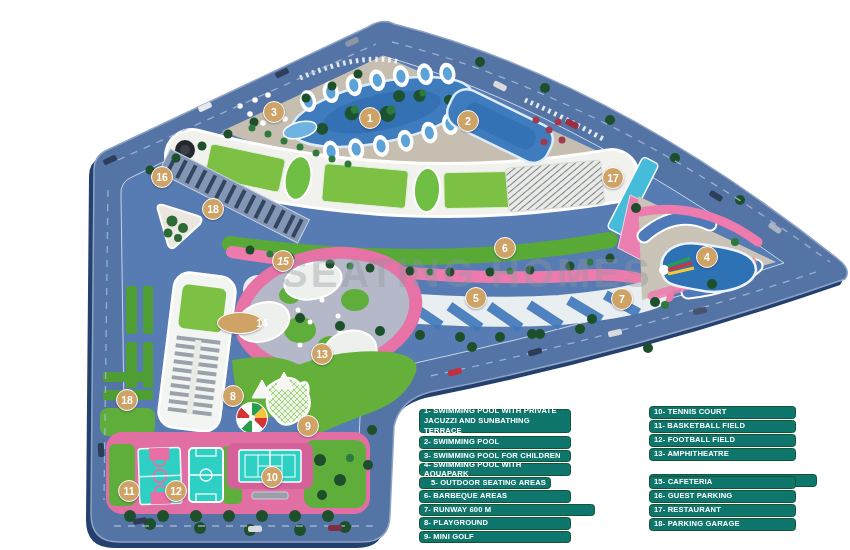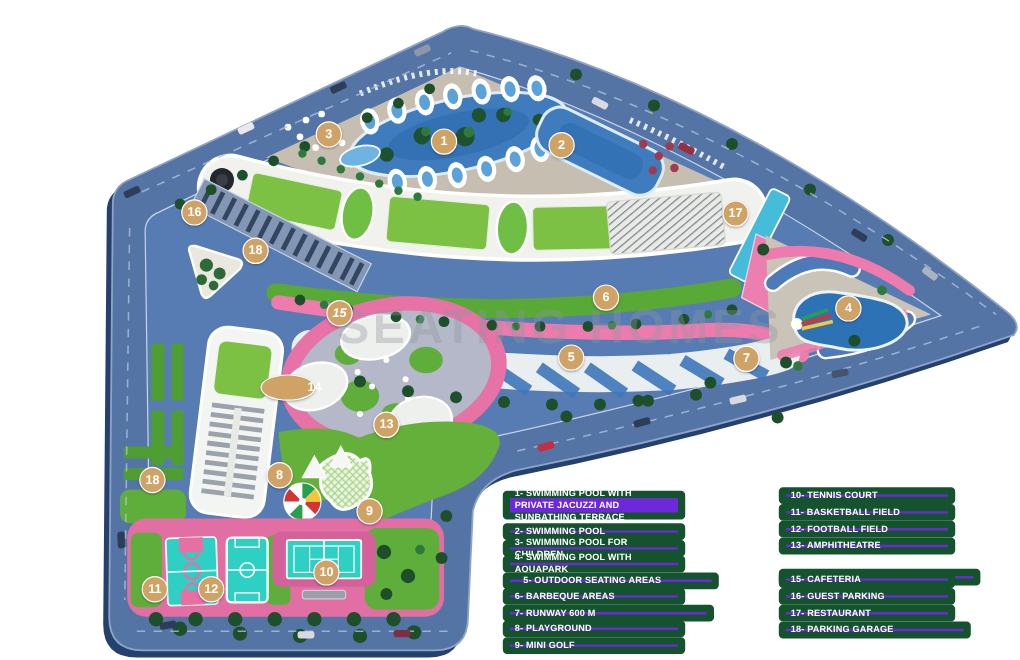--- a/index.html
+++ b/index.html
@@ -5,21 +5,21 @@
   html,body{margin:0;padding:0;background:#fff;}
   #stage{position:relative;width:850px;height:550px;background:#ffffff;overflow:hidden;
          font-family:"Liberation Sans",sans-serif;}
   #plan-svg{position:absolute;left:0;top:0;}
   .wm{position:absolute;left:281px;top:251px;font-size:40px;font-weight:bold;color:#8e979e;
       opacity:.36;letter-spacing:3px;white-space:nowrap;z-index:5;}
   .mk{position:absolute;width:22px;height:22px;border-radius:50%;background:#cfa266;
       border:1.5px solid #ffffff;color:#fff;font-size:10.5px;font-weight:bold;display:flex;
       align-items:center;justify-content:center;box-shadow:0 1px 2px rgba(25,35,70,.35);
       box-sizing:border-box;z-index:6;}
-  .lg{position:absolute;background:#6d28d9;border:6px solid #14532d;border-radius:3.5px;
+  .lg{position:absolute;background:#0f766e;border:1px solid #14532d;border-radius:3.5px;
       color:#ffffff;font-weight:bold;font-size:7.6px;line-height:1.28;padding:1px 4px;
       display:flex;align-items:center;letter-spacing:.15px;box-sizing:border-box;z-index:7;}
 </style>
 </head>
 <body>
 
 <div id="stage">
 
 <svg id="plan-svg" width="850" height="550" viewBox="0 0 850 550">
   <defs>
@@ -469,29 +469,29 @@
       <div class="mk" style="left: 151px; top: 166px;">16</div>
       <div class="mk" style="left: 602px; top: 167px;">17</div>
       <div class="mk" style="left: 202px; top: 198px;">18</div>
       <div class="mk" style="left: 116px; top: 389px;">18</div>
     </div>
 <div id="legend">
       <div class="lg" style="left: 419px; top: 409px; width: 152px; height: 24px;">1- SWIMMING POOL WITH PRIVATE JACUZZI AND SUNBATHING TERRACE</div>
       <div class="lg" style="left: 419px; top: 436px; width: 152px; height: 12.5px;">2- SWIMMING POOL</div>
       <div class="lg" style="left: 419px; top: 449.5px; width: 152px; height: 12.5px;">3- SWIMMING POOL FOR CHILDREN</div>
       <div class="lg" style="left: 419px; top: 463px; width: 152px; height: 12.5px;">4- SWIMMING POOL WITH AQUAPARK</div>
-      <div class="lg" style="left: 419px; top: 476.5px; width: 180px; height: 12.5px; padding-left: 11px;">5- OUTDOOR SEATING AREAS</div>
+      <div class="lg" style="left: 419px; top: 476.5px; width: 132px; height: 12.5px; padding-left: 11px;">5- OUTDOOR SEATING AREAS</div>
       <div class="lg" style="left: 419px; top: 490px; width: 152px; height: 12.5px;">6- BARBEQUE AREAS</div>
       <div class="lg" style="left: 419px; top: 503.5px; width: 176px; height: 12.5px;">7- RUNWAY 600 M</div>
       <div class="lg" style="left: 419px; top: 517px; width: 152px; height: 12.5px;">8- PLAYGROUND</div>
       <div class="lg" style="left: 419px; top: 530.5px; width: 152px; height: 12.5px;">9- MINI GOLF</div>
       <div class="lg" style="left: 649px; top: 406px; width: 147px; height: 12.5px;">10- TENNIS COURT</div>
       <div class="lg" style="left: 649px; top: 420px; width: 147px; height: 12.5px;">11- BASKETBALL FIELD</div>
       <div class="lg" style="left: 649px; top: 434px; width: 147px; height: 12.5px;">12- FOOTBALL FIELD</div>
       <div class="lg" style="left: 649px; top: 448px; width: 147px; height: 12.5px;">13- AMPHITHEATRE</div>
       <div class="lg" style="left: 649px; top: 474px; width: 168px; height: 12.5px;">14- EVENT AREA</div>
       <div class="lg" style="left: 649px; top: 476px; width: 147px; height: 12.5px;">15- CAFETERIA</div>
       <div class="lg" style="left: 649px; top: 490px; width: 147px; height: 12.5px;">16- GUEST PARKING</div>
       <div class="lg" style="left: 649px; top: 504px; width: 147px; height: 12.5px;">17- RESTAURANT</div>
-      <div class="lg" style="left: 649px; top: 518px; width: 160px; height: 12.5px;">18- PARKING GARAGE</div>
+      <div class="lg" style="left: 649px; top: 518px; width: 147px; height: 12.5px;">18- PARKING GARAGE</div>
     </div>
 
 </div>
 
 </body></html>

